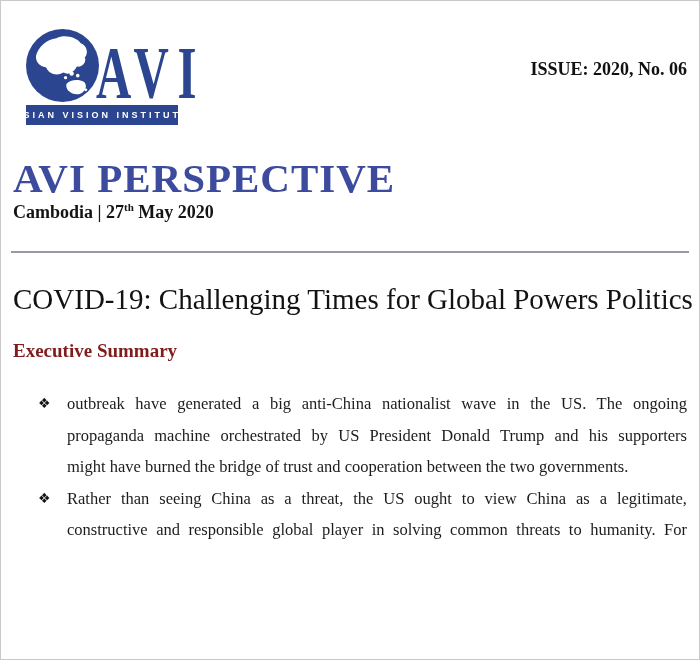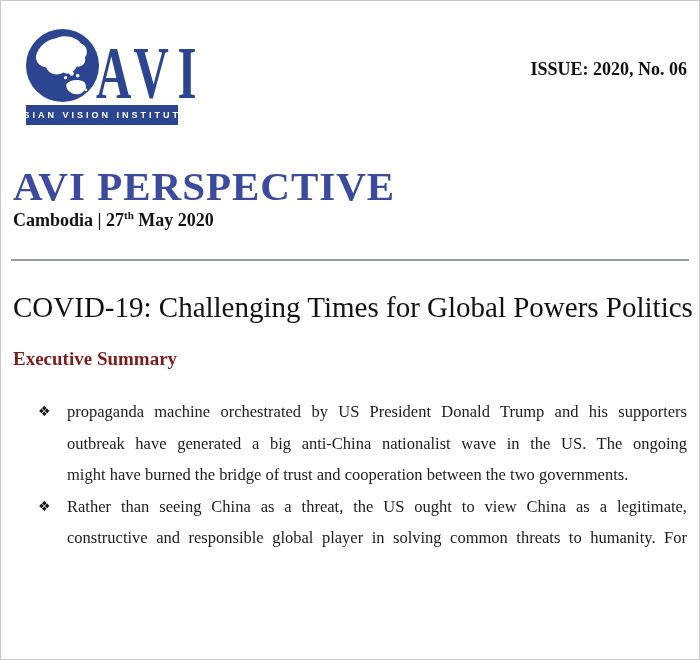--- a/index.html
+++ b/index.html
@@ -36,21 +36,21 @@
     font-size:9px; font-weight:bold; letter-spacing:3px;
     display:flex; align-items:center; justify-content:center;
     white-space:nowrap;
   }
   .issue {
     margin-top:30px;
     font-size:18px; font-weight:bold; color:#111;
     white-space:nowrap;
   }
   .masthead-title {
-    margin:38px 12px 0 12px;
+    margin:30px 12px 0 12px;
     font-size:41px; font-weight:bold; line-height:44px;
     color:#3c4b9e; letter-spacing:1px;
     white-space:nowrap;
   }
   .dateline {
     margin:1px 12px 0 12px;
     font-size:18px; font-weight:bold; color:#141414;
   }
   .dateline .sup { font-size:11px; vertical-align:super; font-weight:bold; }
   .rule {
@@ -126,22 +126,22 @@
 <div class="article-title">COVID-19: Challenging Times for Global Powers Politics</div>
 
 <div class="authors">
 </div>
 
 <div class="exec-heading">Executive Summary</div>
 
 <ul class="summary-list">
   <li class="summary-item">
     <span class="bullet-icon">❖</span>
+    <div class="bullet-line just">outbreak have generated a big anti-China nationalist wave in the US. The ongoing</div>
     <div class="bullet-line just">propaganda machine orchestrated by US President Donald Trump and his supporters</div>
-    <div class="bullet-line just">outbreak have generated a big anti-China nationalist wave in the US. The ongoing</div>
     <div class="bullet-line end">might have burned the bridge of trust and cooperation between the two governments.</div>
   </li>
   <li class="summary-item">
     <span class="bullet-icon">❖</span>
     <div class="bullet-line just">Rather than seeing China as a threat, the US ought to view China as a legitimate,</div>
     <div class="bullet-line just">constructive and responsible global player in solving common threats to humanity. For</div>
   </li>
 </ul>
 
 </body></html>

